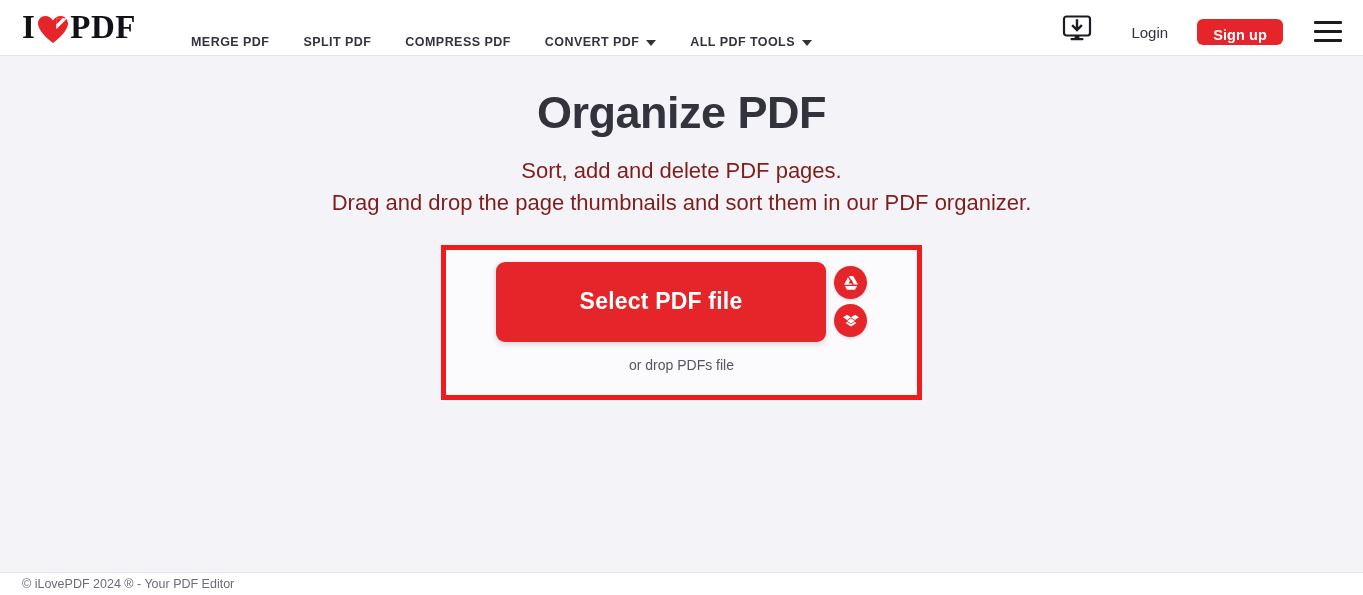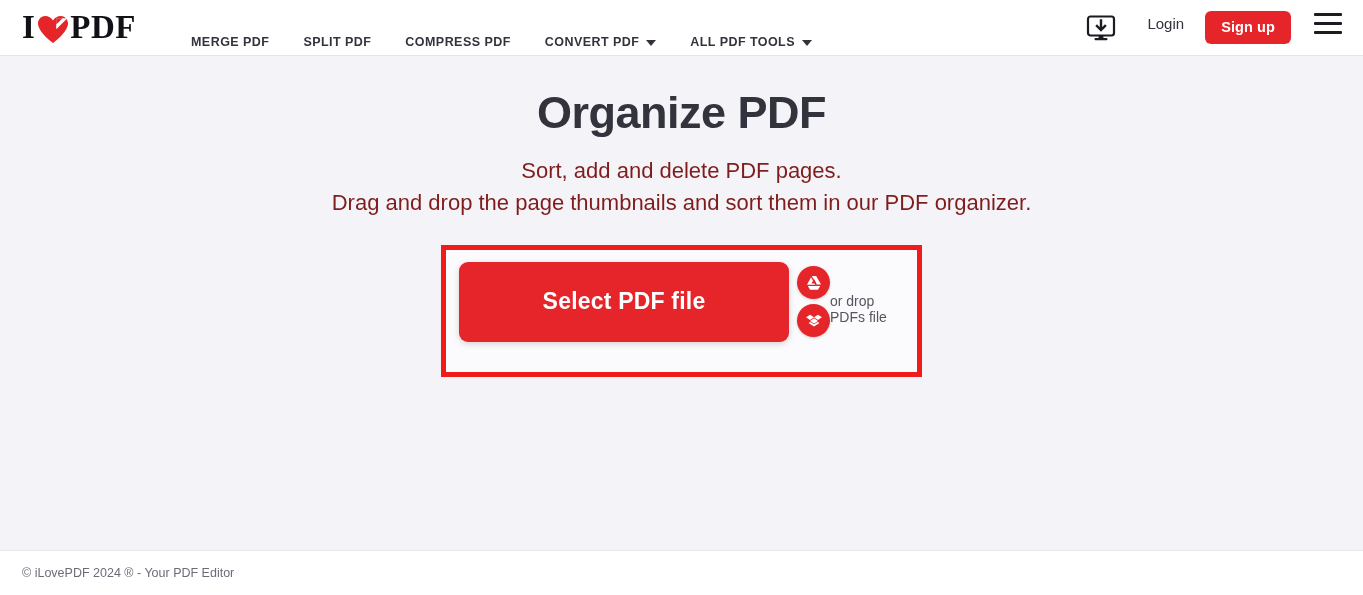--- a/index.html
+++ b/index.html
@@ -79,22 +79,22 @@
     border-right: 5px solid transparent;
     border-top: 6px solid #33333d;
     display: inline-block;
     position: relative;
     top: 1px;
   }
 
   .header-right {
     margin-left: auto;
     display: flex;
-    align-items: flex-start;
-    gap: 0;
+    align-items: flex-end;
+    gap: 8px;
   }
 
   .desktop-icon {
     width: 40px; height: 34px;
     display: flex; align-items: center; justify-content: center;
     cursor: pointer;
     margin-right: 18px;
   }
 
   .login-link {
@@ -106,21 +106,21 @@
     white-space: nowrap;
   }
 
   .signup-btn {
     background: #e5252a;
     color: #ffffff;
     font-size: 14.5px;
     font-weight: bold;
     border: none;
     border-radius: 6px;
-    padding: 8px 16px 9px;
+    padding: 8px 16px 2px;
     cursor: pointer;
     font-family: "Liberation Sans", sans-serif;
     white-space: nowrap;
     letter-spacing: 0.1px;
   }
 
   .hamburger {
     margin-left: 22px;
     width: 30px;
     height: 26px;
@@ -166,23 +166,24 @@
     line-height: 1.45;
     font-weight: normal;
   }
   .subtitle div { white-space: nowrap; }
 
   
   .upload-annotation {
     margin-top: 26px;
     border: 5px solid #f01c1c;
     background: #fbfbfd;
-    padding: 12px 13px 30px;
+    padding: 12px 13px 22px;
     width: 481px;
     display: flex;
+    flex-direction: column;
     align-items: center;
   }
 
   .upload-row {
     display: flex;
     align-items: center;
     gap: 8px;
   }
 
   .select-btn {
@@ -219,21 +220,21 @@
   .drop-hint {
     margin-top: 15px;
     font-size: 14px;
     color: #55555f;
   }
 
   
   .footer {
     position: absolute;
     left: 0; right: 0; bottom: 0;
-    height: 45px;
+    height: 23px;
     background: #ffffff;
     border-top: 1px solid #e6e6ec;
     display: flex;
     align-items: center;
     padding-left: 22px;
   }
   .footer-text {
     font-size: 12.5px;
     color: #6c6c78;
   }

